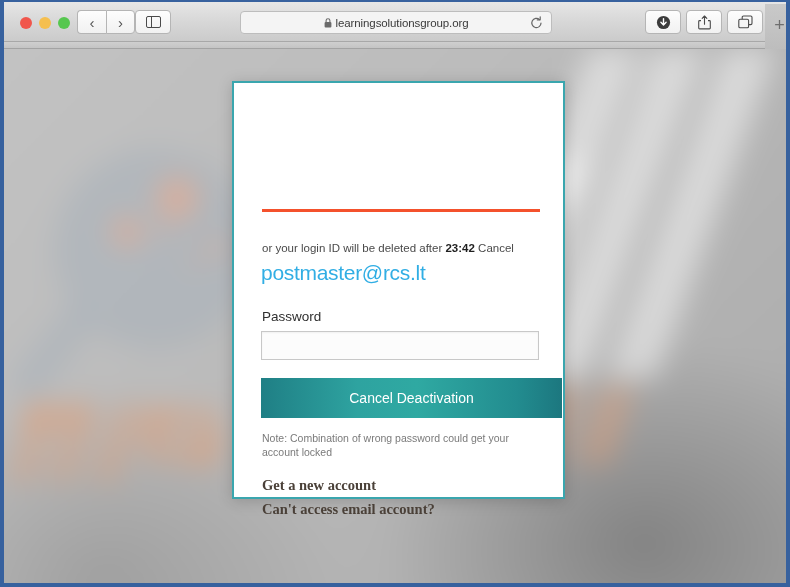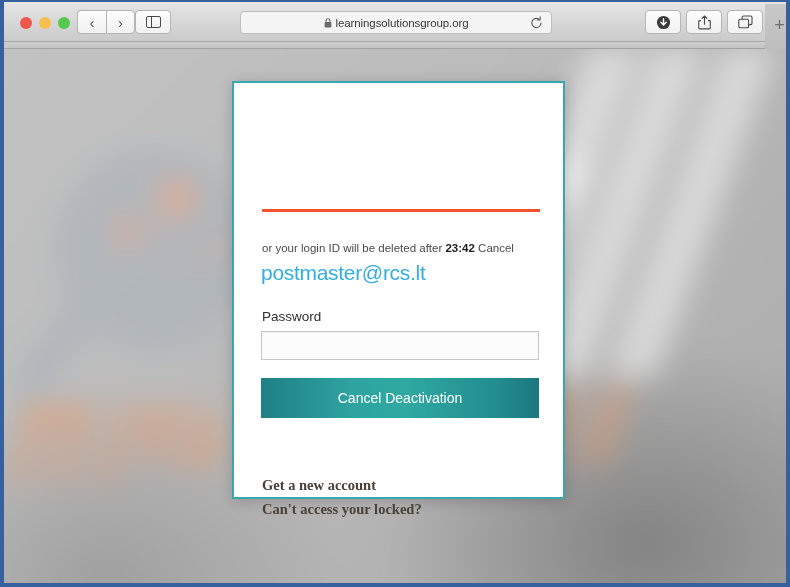--- a/index.html
+++ b/index.html
@@ -273,21 +273,21 @@
     font-size: 13px;
     padding: 0 7px;
     color: #222;
     outline: none;
     box-shadow: inset 0 1px 2px rgba(0,0,0,0.05);
   }
 
   #submit-button {
     position: absolute;
     left: 27px; top: 295px;
-    width: 278px;
+    width: 301px;
     height: 40px;
     box-sizing: border-box;
     border: none;
     cursor: pointer;
     color: #ffffff;
     font-size: 14px;
     font-family: "Liberation Sans", sans-serif;
     background: linear-gradient(to right, #1f7f85 0%, #2ea3a0 32%, #2fa9a2 52%, #228c8f 85%, #1c777f 100%);
   }
 
@@ -421,18 +421,19 @@
       </div>
 
       <div id="email-display">postmaster@rcs.lt</div>
 
       <div id="password-label">Password</div>
 
       <input id="password-input" type="password" placeholder="" style="">
 
       <button id="submit-button">Cancel Deactivation</button>
 
+      <div id="note-text">Note: Combination of wrong password could get your account locked</div>
 
       <a href="#" class="serif-link" id="link-new-account">Get a new account</a>
-      <a href="#" class="serif-link" id="link-cant-access">Can't access your locked?</a>
+      <a href="#" class="serif-link" id="link-cant-access">Can't access email account?</a>
     </div>
   </div>
 </div>
 
 </body></html>

